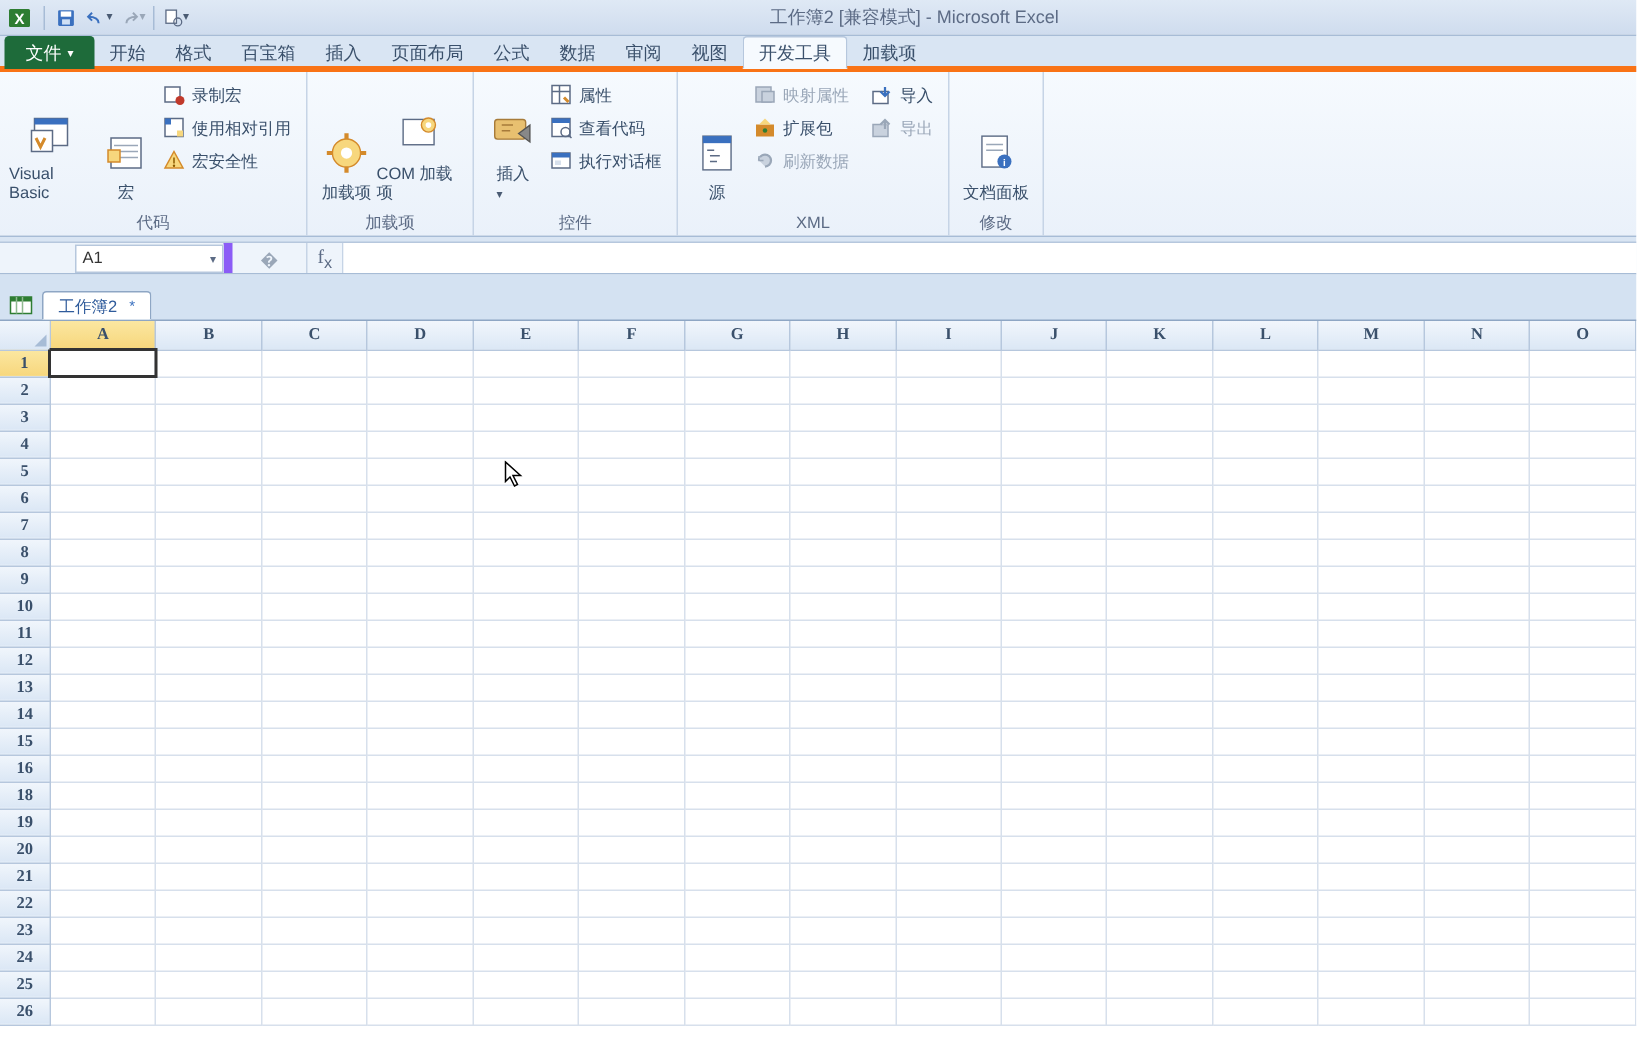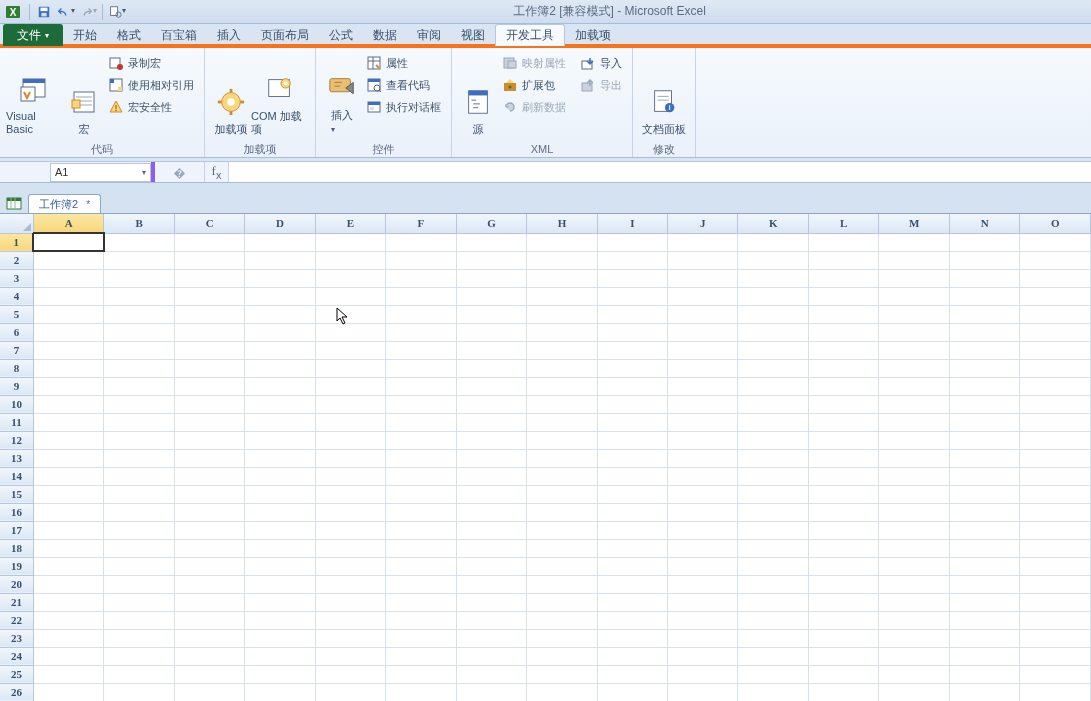--- a/index.html
+++ b/index.html
@@ -34,21 +34,21 @@
 .small-btn .sico { width:16px; height:16px; margin-right:4px; display:flex; align-items:center; justify-content:center; }
 .small-btn .slbl { font-size:11px; color:#3a506b; white-space:nowrap;font-family:Liberation Serif, serif; }
 .small-btn.disabled .slbl, .small-btn.disabled .sico svg * { color:#9aa7b8; stroke:#9aa7b8; fill:#c9d2de; }
 .caret-down { font-size:8px; color:#4a5b73; margin-top:-2px; }
 
 
 .strip { height:4px; background:#d9e5f3; border-bottom:1px solid #b6c7dd; }
 
 
 .fbar { height:21px; background:#eef4fb; border-bottom:1px solid #a7bcd6; display:flex; align-items:stretch; }
-.namebox-wrap { width:155px; display:flex; align-items:center; border-right:4px solid #8b5cf6; }
+.namebox-wrap { width:155px; display:flex; align-items:center; border-right:6px solid #8b5cf6; }
 .namebox-spacer { width:50px; }
 .namebox { flex:1; height:19px; background:#fff; border:1px solid #b6c7dd; display:flex; align-items:center; padding:0 4px; font-size:11px; color:#333; font-family:Tahoma; }
 .namebox .dd { margin-left:auto; color:#5c6b85; font-size:8px; cursor:pointer; }
 .fbar-btn { width:24px; display:flex; align-items:center; justify-content:center; border-right:1px solid #c6d4e6; cursor:pointer; }
 .fx { font-family:"Times New Roman",serif; font-size:13px; color:#5c6b85; }
 .formula-input { flex:1; background:#fff; border:none; padding:0 4px; font-size:11px; outline:none; }
 
 
 .wb-tabstrip { height:31px; background:#d4e2f2; border-bottom:1px solid #8ea6c4; display:flex; align-items:flex-end; padding-left:6px; }
 .wb-icon { width:16px; height:16px; margin-right:6px; margin-bottom:2px; }
@@ -699,38 +699,20 @@
           <td class="cell"></td>
           <td class="cell"></td>
           <td class="cell"></td>
           <td class="cell"></td>
           <td class="cell"></td>
           <td class="cell"></td>
           <td class="cell"></td>
           <td class="cell"></td>
         </tr>
         <tr>
-          <th class="rowhdr">17</th>
-          <td class="cell"></td>
-          <td class="cell"></td>
-          <td class="cell"></td>
-          <td class="cell"></td>
-          <td class="cell"></td>
-          <td class="cell"></td>
-          <td class="cell"></td>
-          <td class="cell"></td>
-          <td class="cell"></td>
-          <td class="cell"></td>
-          <td class="cell"></td>
-          <td class="cell"></td>
-          <td class="cell"></td>
-          <td class="cell"></td>
-          <td class="cell"></td>
-        </tr>
-        <tr>
           <th class="rowhdr">18</th>
           <td class="cell"></td>
           <td class="cell"></td>
           <td class="cell"></td>
           <td class="cell"></td>
           <td class="cell"></td>
           <td class="cell"></td>
           <td class="cell"></td>
           <td class="cell"></td>
           <td class="cell"></td>

